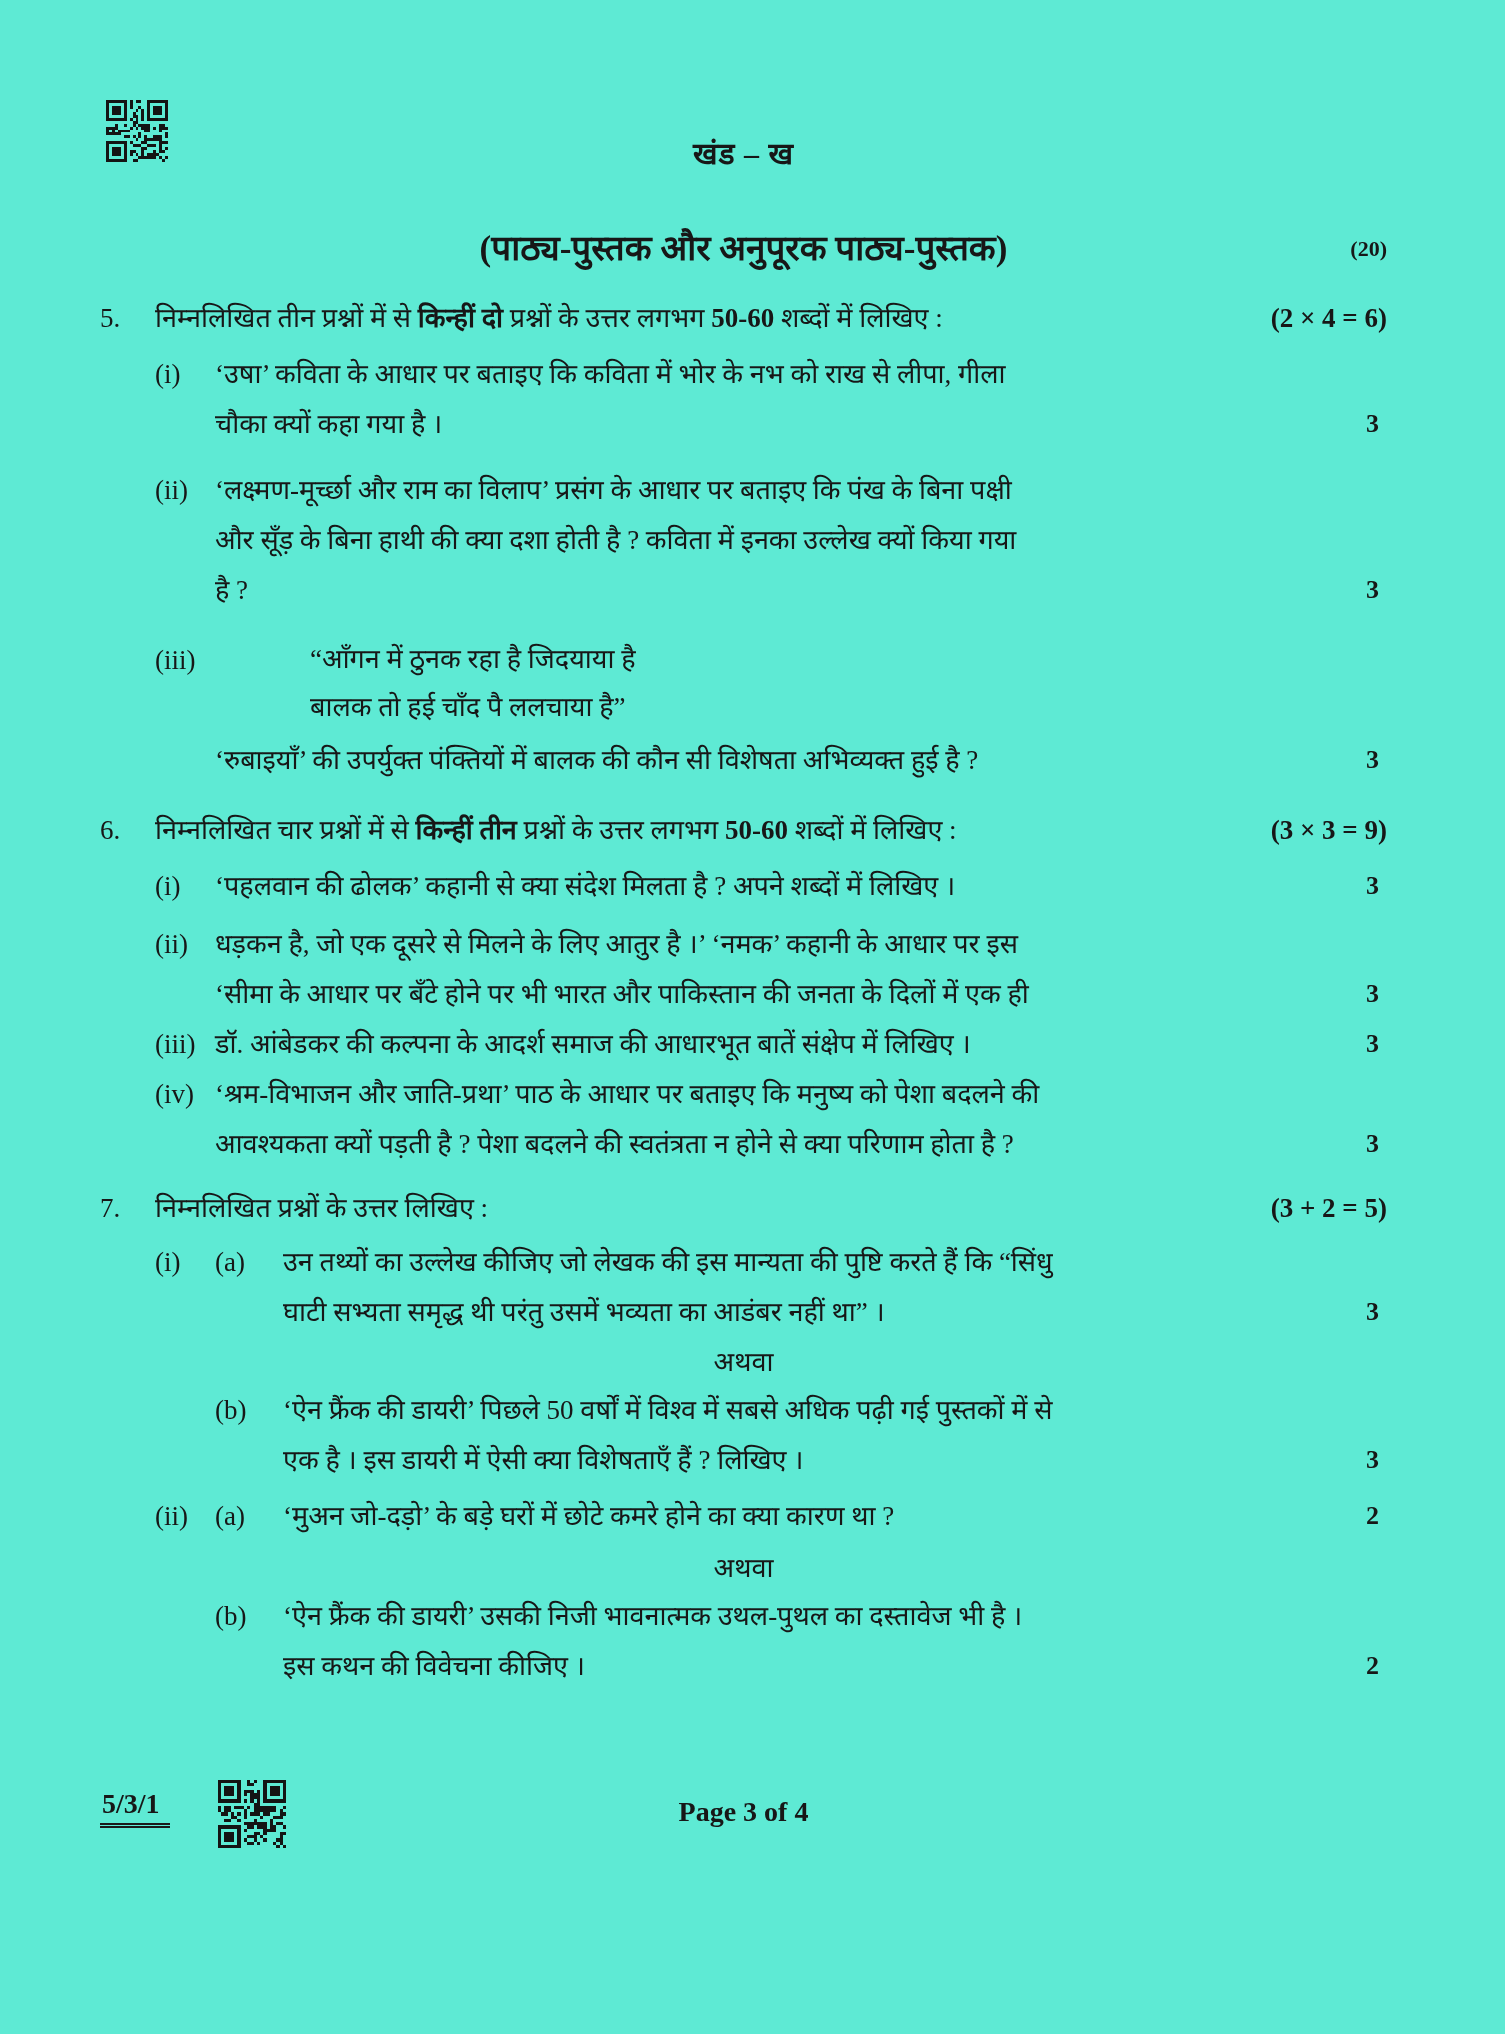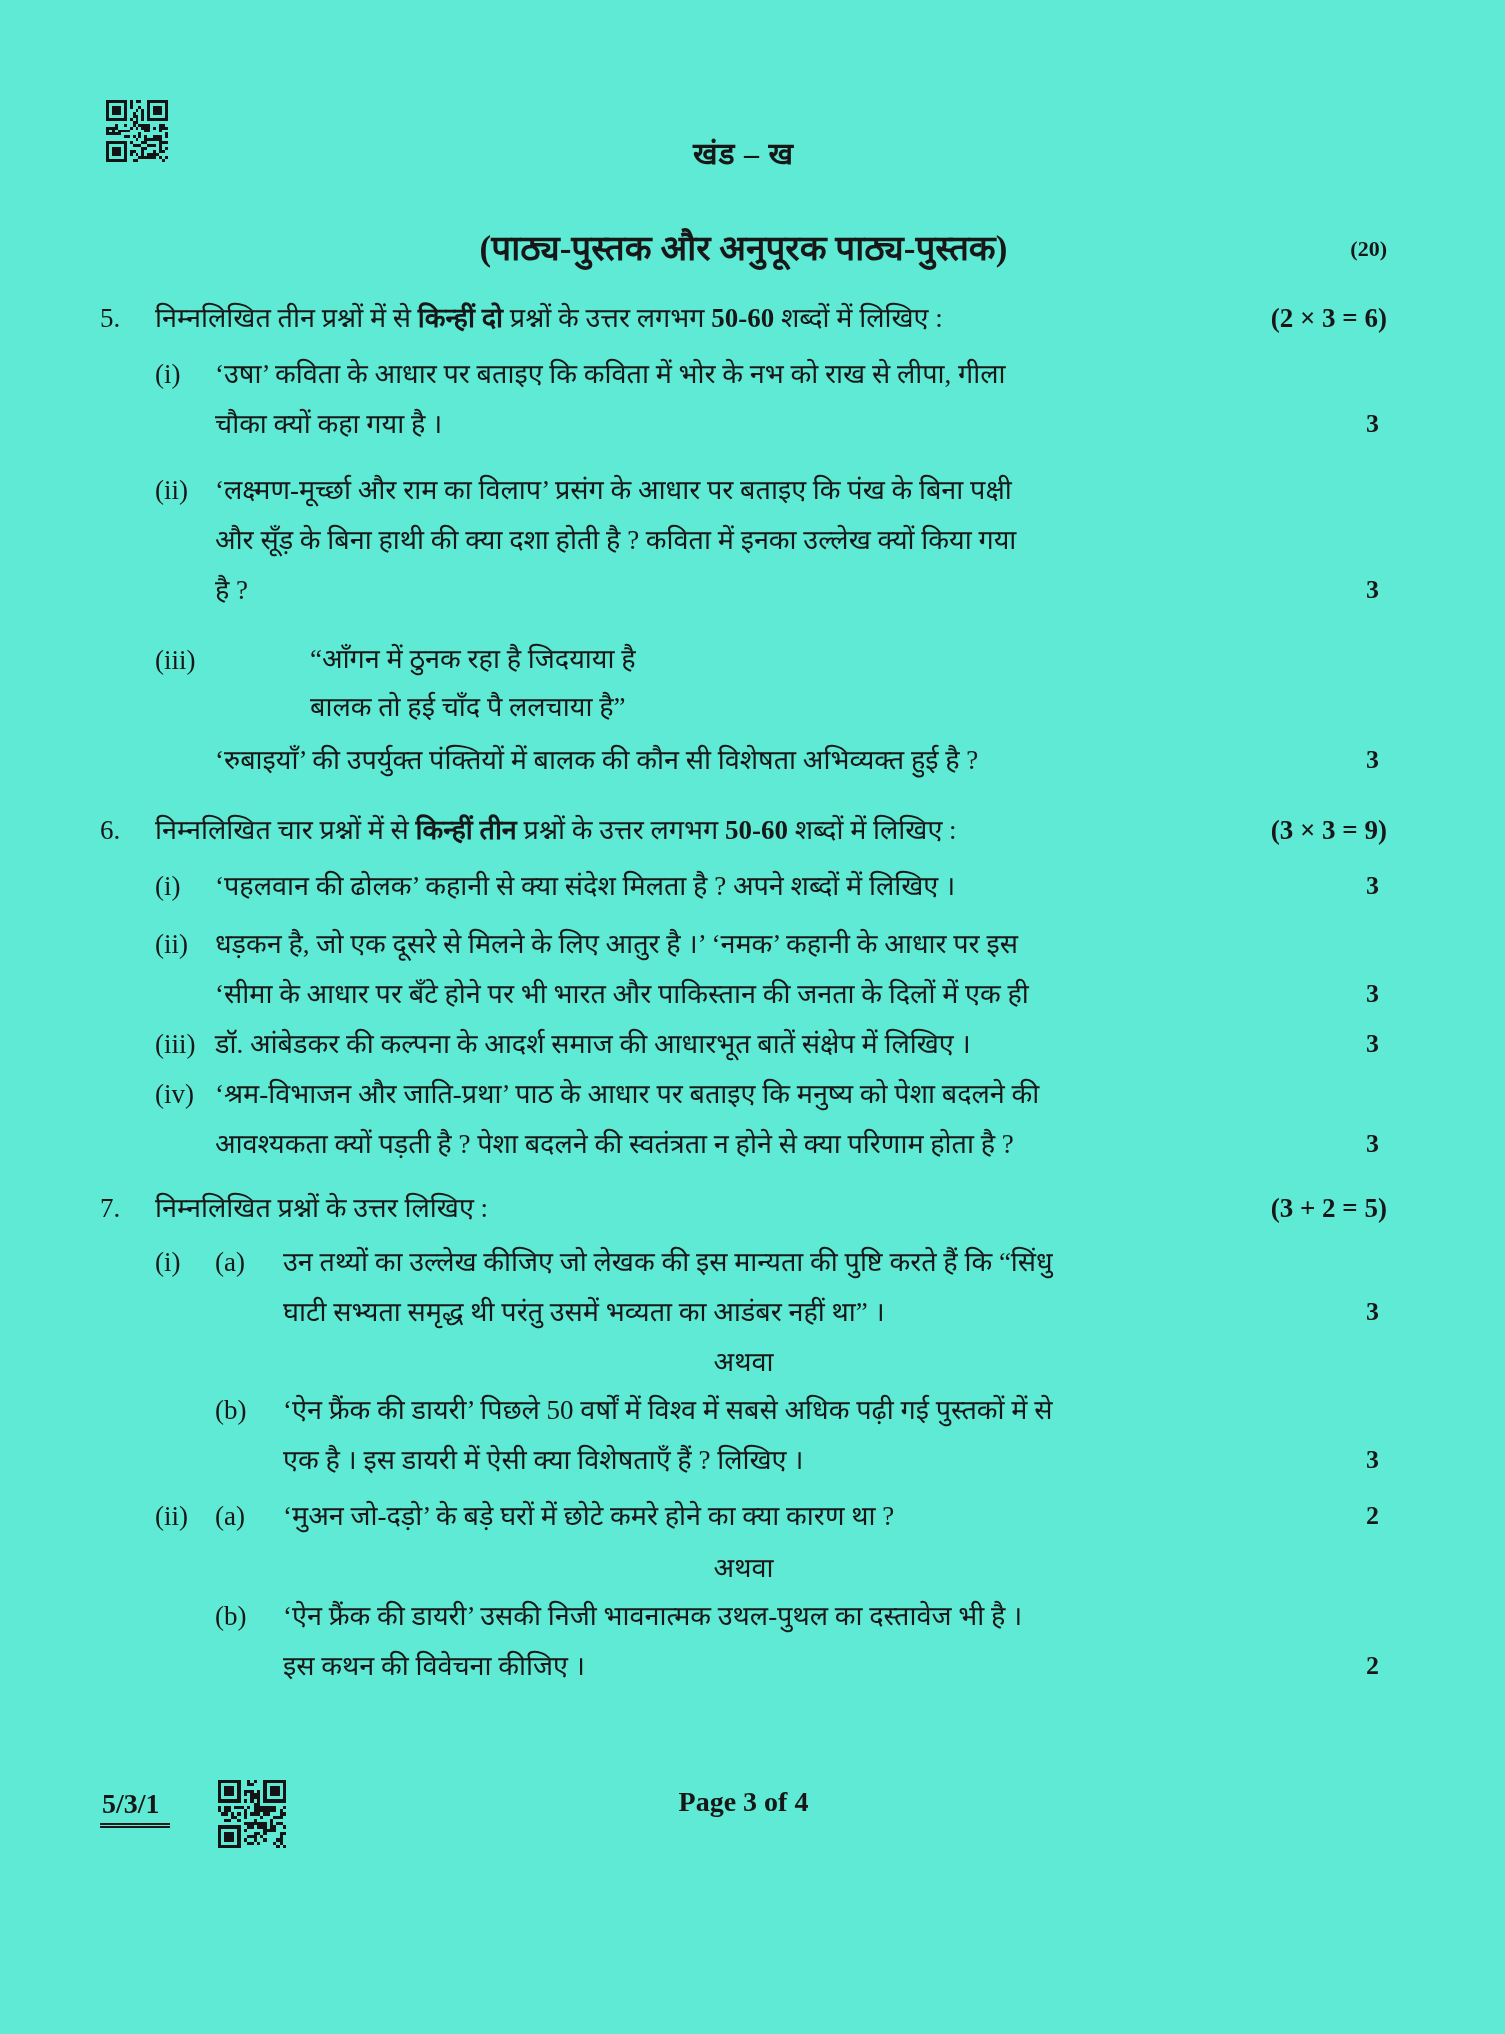--- a/index.html
+++ b/index.html
@@ -45,21 +45,21 @@
   .mt8{margin-top:8px;} .mt14{margin-top:14px;} .mt16{margin-top:16px;} .mt20{margin-top:20px;}
   .footer { position:absolute; left:100px; right:118px; top:1778px; height:95px; }
   .paper-code {
     position:absolute; left:0; top:10px;
     font-weight:bold; font-size:28px;
     border-bottom:5px double #1a1a1a;
     padding:0 10px 3px 2px;
   }
   .qr-footer { left:118px; top:0; width:68px; height:72px; position:absolute; }
   .page-label {
-    position:absolute; left:0; right:0; top:8px;
+    position:absolute; left:0; right:0; top:18px;
     text-align:center; font-weight:bold; font-size:28px;
   }
 </style>
 </head>
 <body>
 
 <div class="page">
 
   <div class="qr qr-top" id="qr-top">
       <svg viewBox="0 0 21 21" shape-rendering="crispEdges" fill="#141414">
@@ -283,21 +283,21 @@
     <div class="section-title">खंड – ख</div>
 
     <div class="subtitle-row">
       <span class="subtitle">(पाठ्य-पुस्तक और अनुपूरक पाठ्य-पुस्तक)</span>
       <span class="total-marks">(20)</span>
     </div>
 
     <div class="q-row mt20">
       <span class="q-num">5.</span>
       <span class="q-stem"><span>निम्नलिखित तीन प्रश्नों में से </span><span class="b">किन्हीं दो</span><span> प्रश्नों के उत्तर लगभग </span><span class="b">50-60</span><span> शब्दों में लिखिए :</span></span>
-      <span class="q-formula">(2 × 3 = 6)</span>
+      <span class="q-formula">(2 × 4 = 6)</span>
     </div>
 
     <div class="sub-row mt6">
       <span class="sub-label">(i)</span>
       <div class="sub-text">
         <div class="line">‘उषा’ कविता के आधार पर बताइए कि कविता में भोर के नभ को राख से लीपा, गीला</div>
         <div class="line">चौका क्यों कहा गया है ।</div>
       </div>
       <span class="marks">3</span>
     </div>

